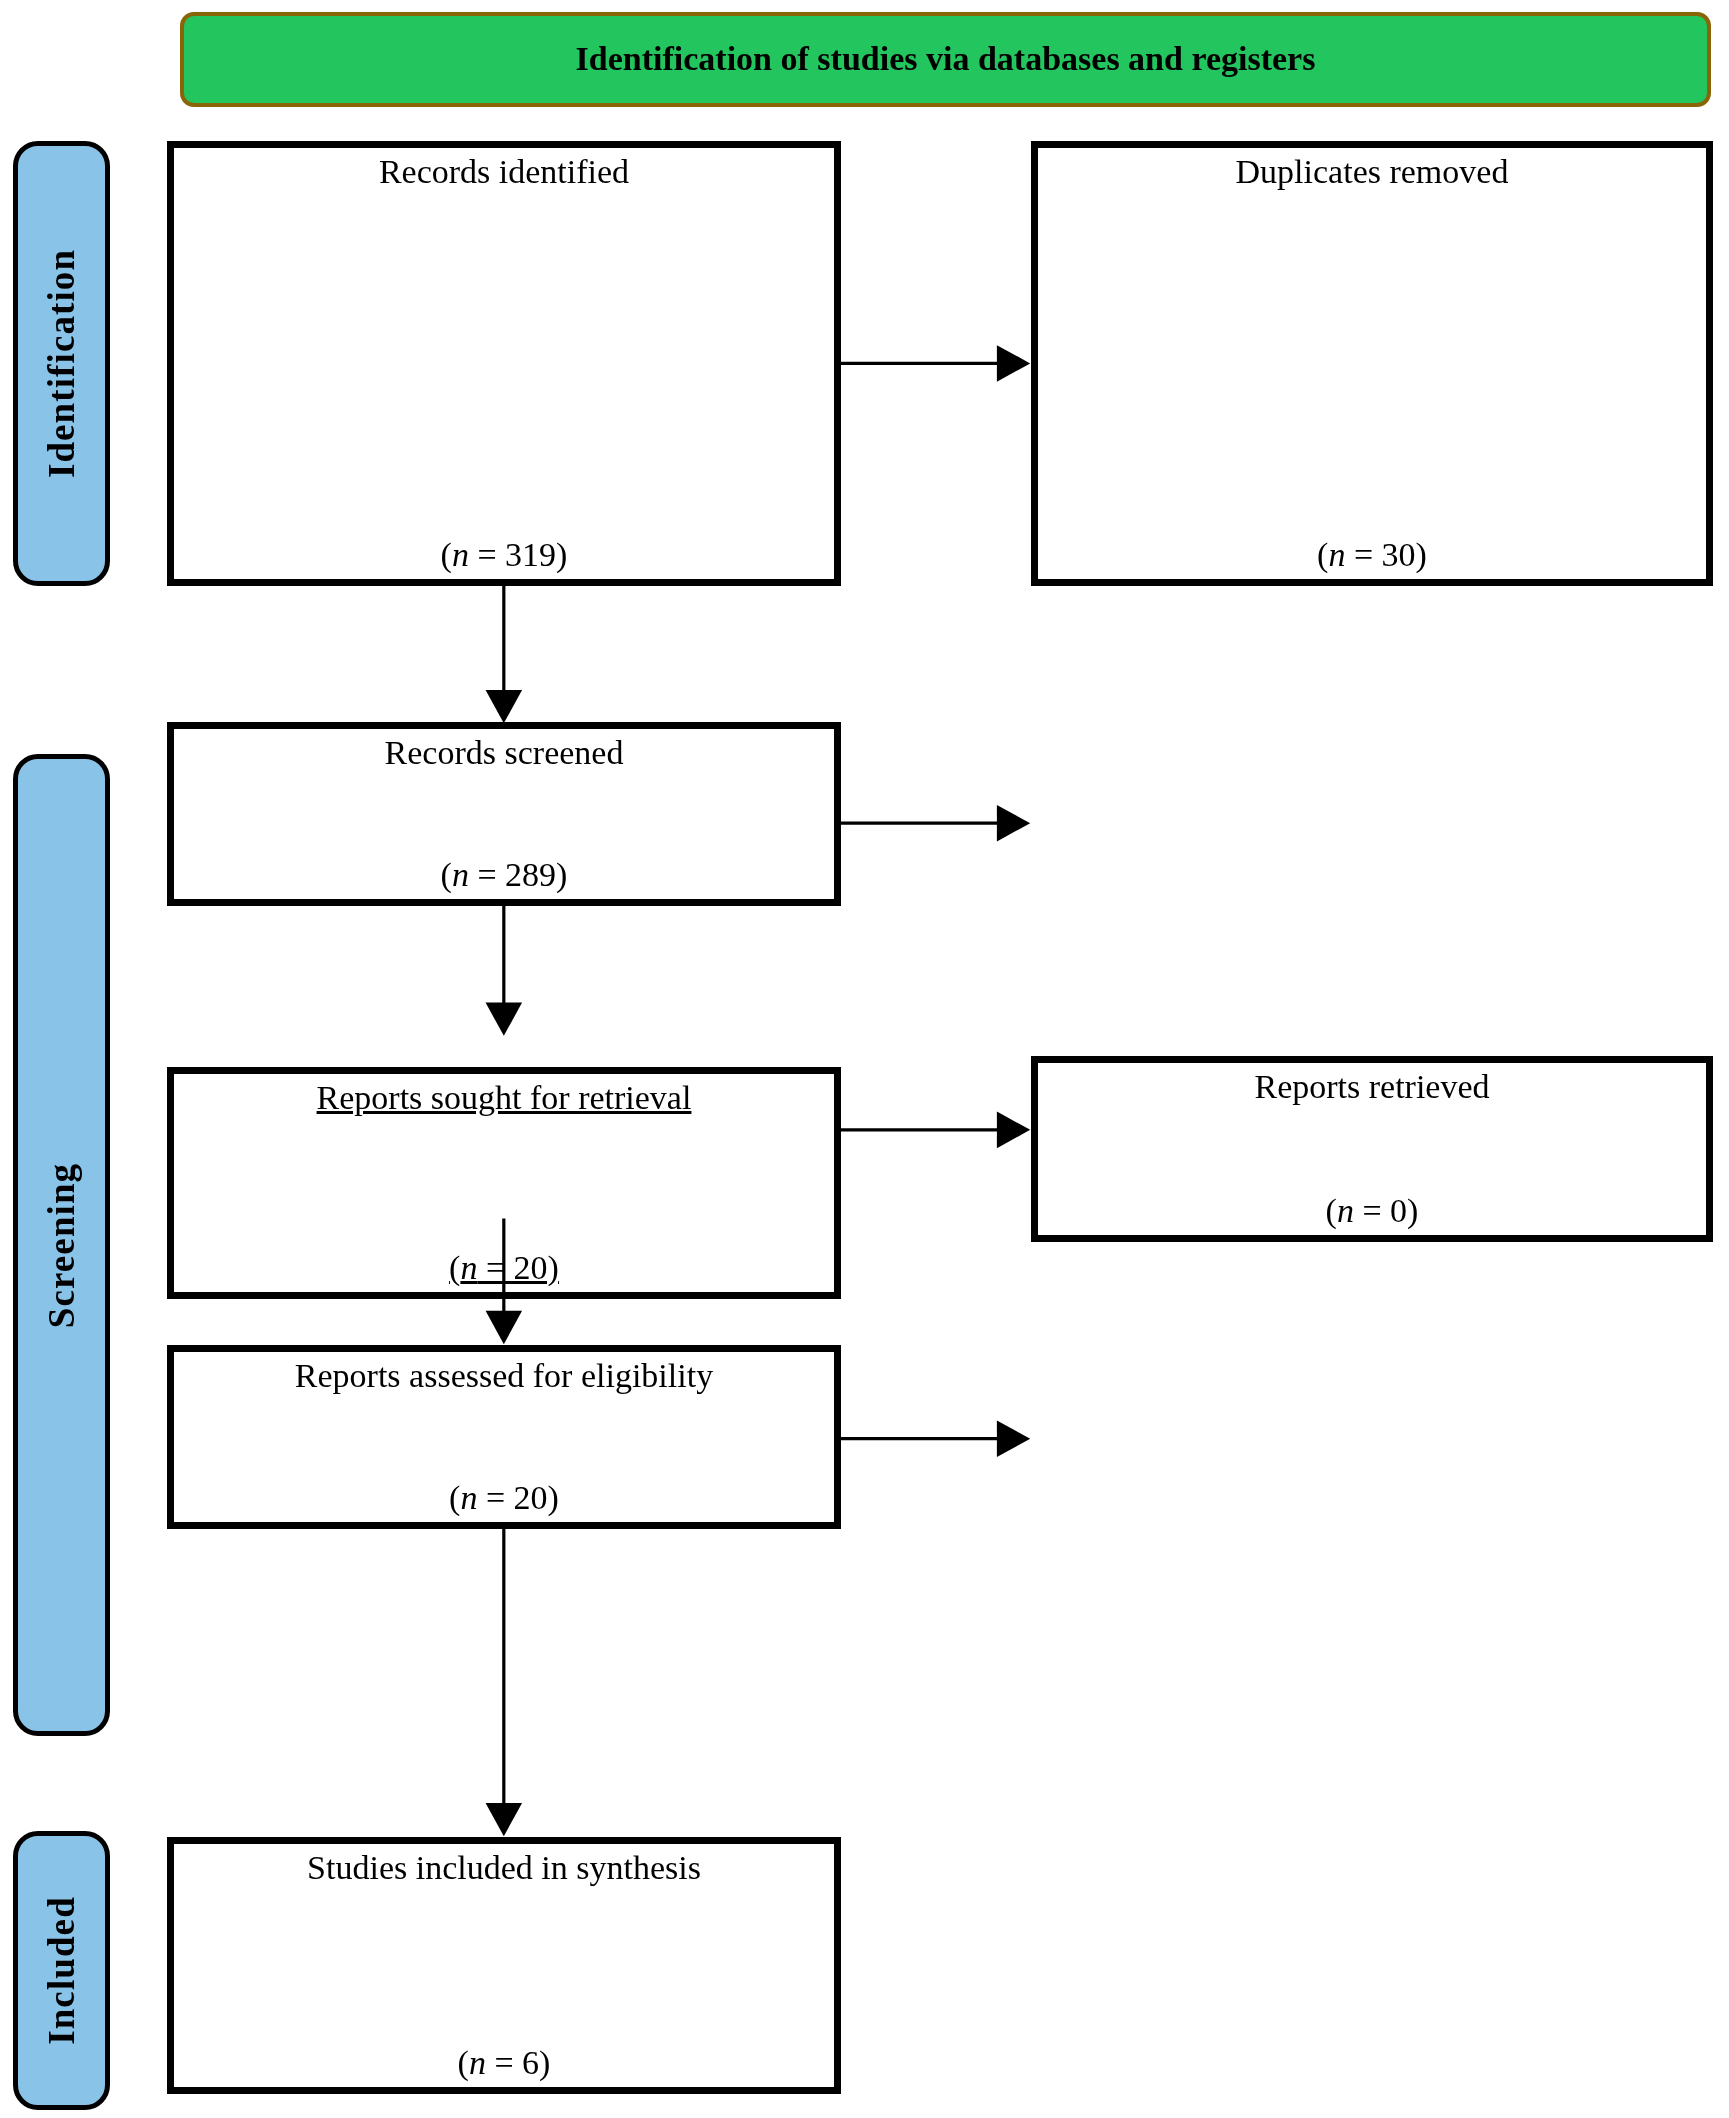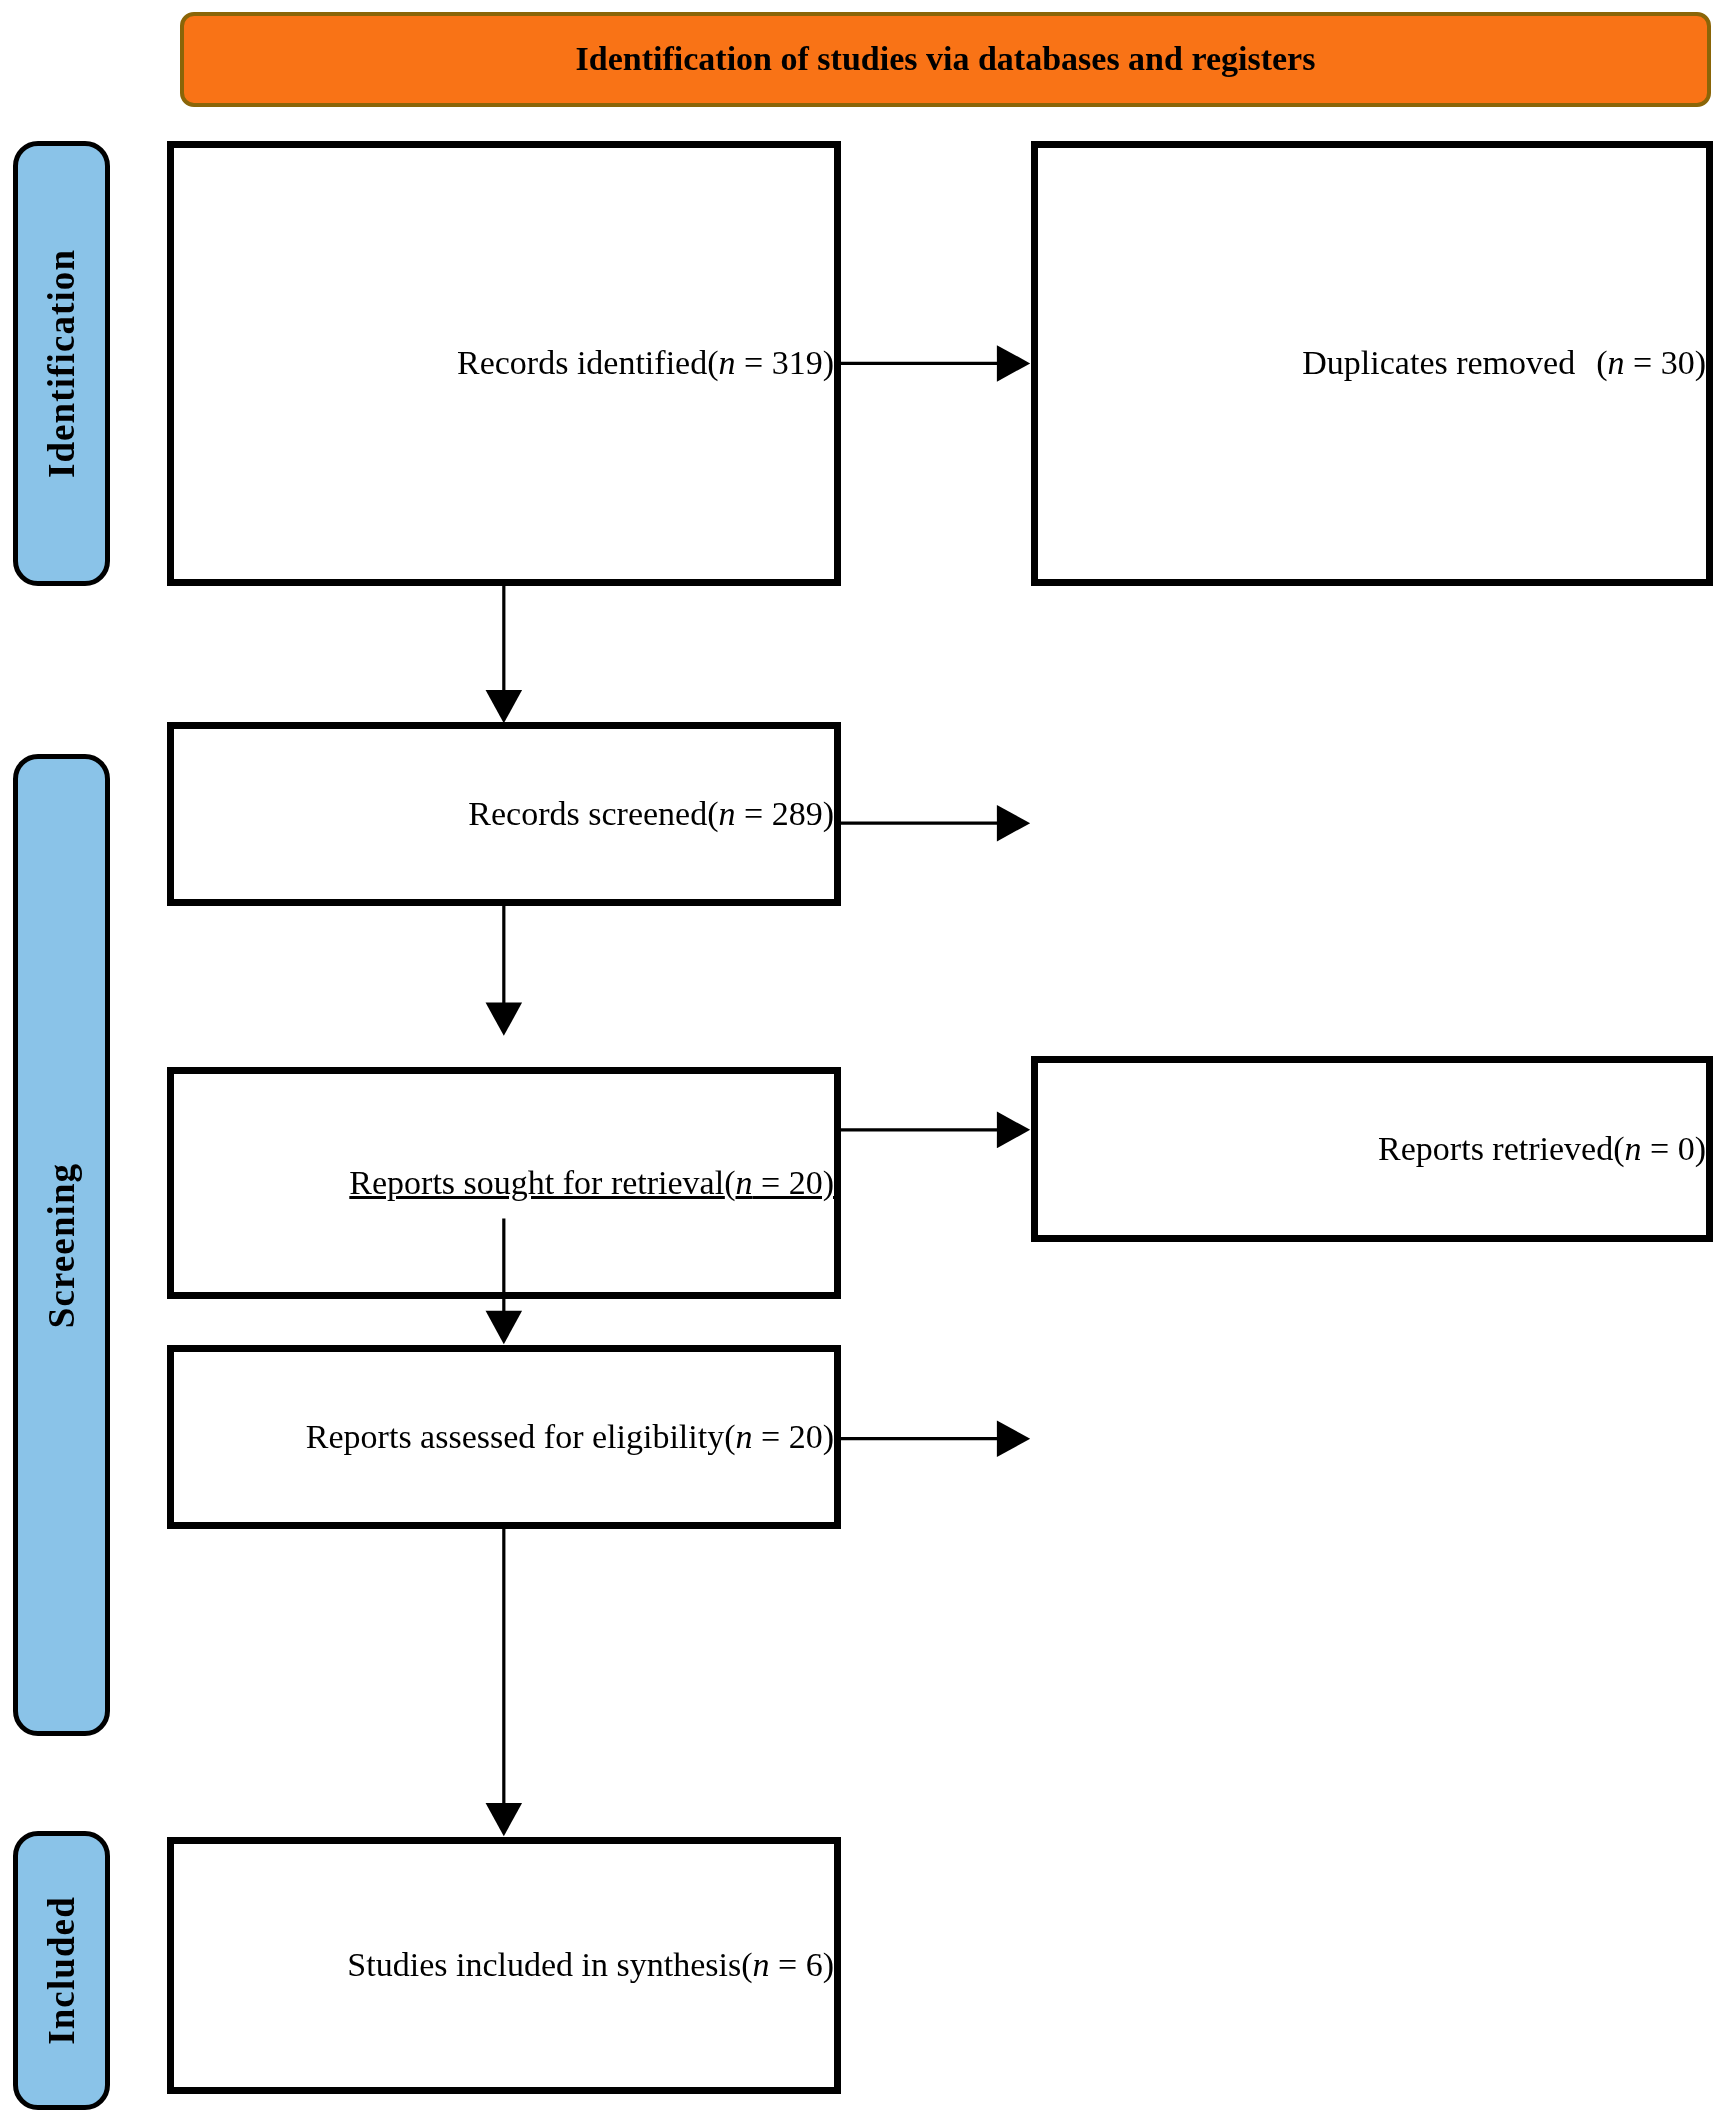--- a/index.html
+++ b/index.html
@@ -10,21 +10,21 @@
     background: #ffffff;
     font-family: "Liberation Serif", "DejaVu Serif", serif;
     color: #000000;
   }
 
   
   .header {
     position: absolute;
     left: 180px; top: 11.8px;
     width: 1531px; height: 95px;
-    background: #f97316;
+    background: #22c55e;
     border: 4.8px solid #8A6508;
     border-radius: 14px;
     box-sizing: border-box;
     display: flex; align-items: center; justify-content: center;
     font-size: 34px; font-weight: bold;
   }
 
   
   .stage {
     position: absolute;
@@ -45,22 +45,22 @@
   .stage-identification { top: 141px; height: 445px; }
   .stage-screening      { top: 754px; height: 982px; }
   .stage-included       { top: 1831px; height: 279px; }
 
   
   .box {
     position: absolute;
     background: #ffffff;
     border: 7px solid #000000;
     box-sizing: border-box;
-    display: flex; 
-    align-items: center; justify-content: flex-end;
+    display: flex; flex-direction: column;
+    align-items: center; justify-content: space-between;
     text-align: center;
     font-size: 34px; line-height: 1.42;
   }
   .col1 { left: 167px; width: 674px; }
   .col2 { left: 1031px; width: 682px; }
 
   .box-a { top: 141px;  height: 445px; }
   .box-b { top: 722px; height: 184px; }
   .box-c { top: 1067px; height: 232px; text-decoration: underline; }
   .box-d { top: 1345px; height: 184px; }

